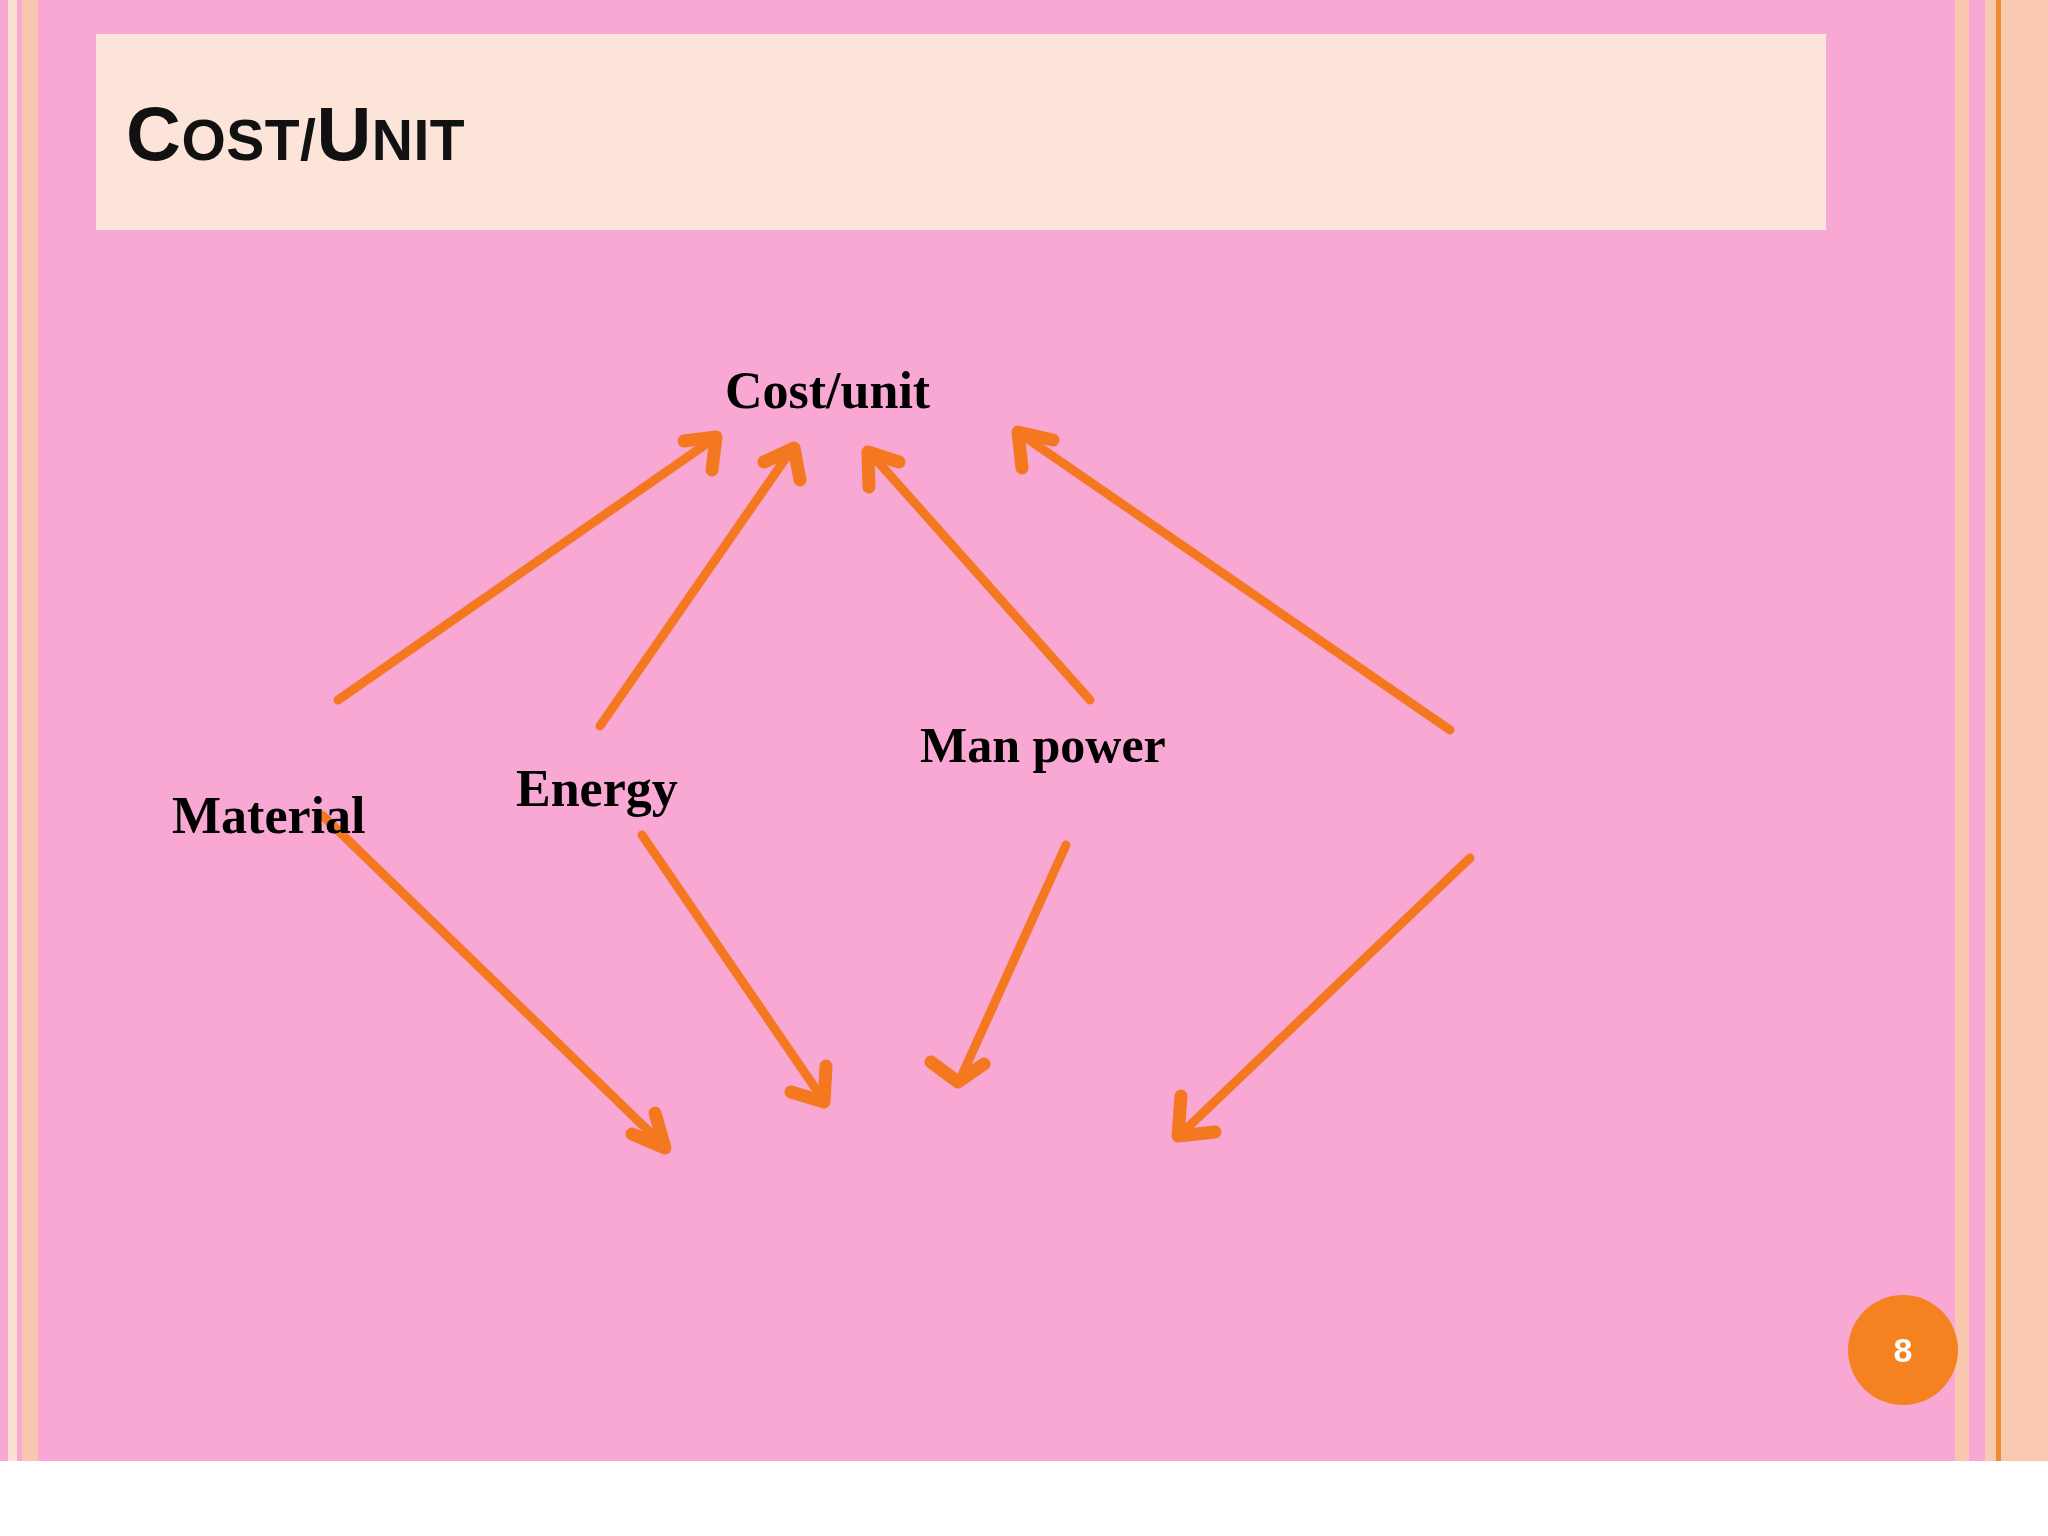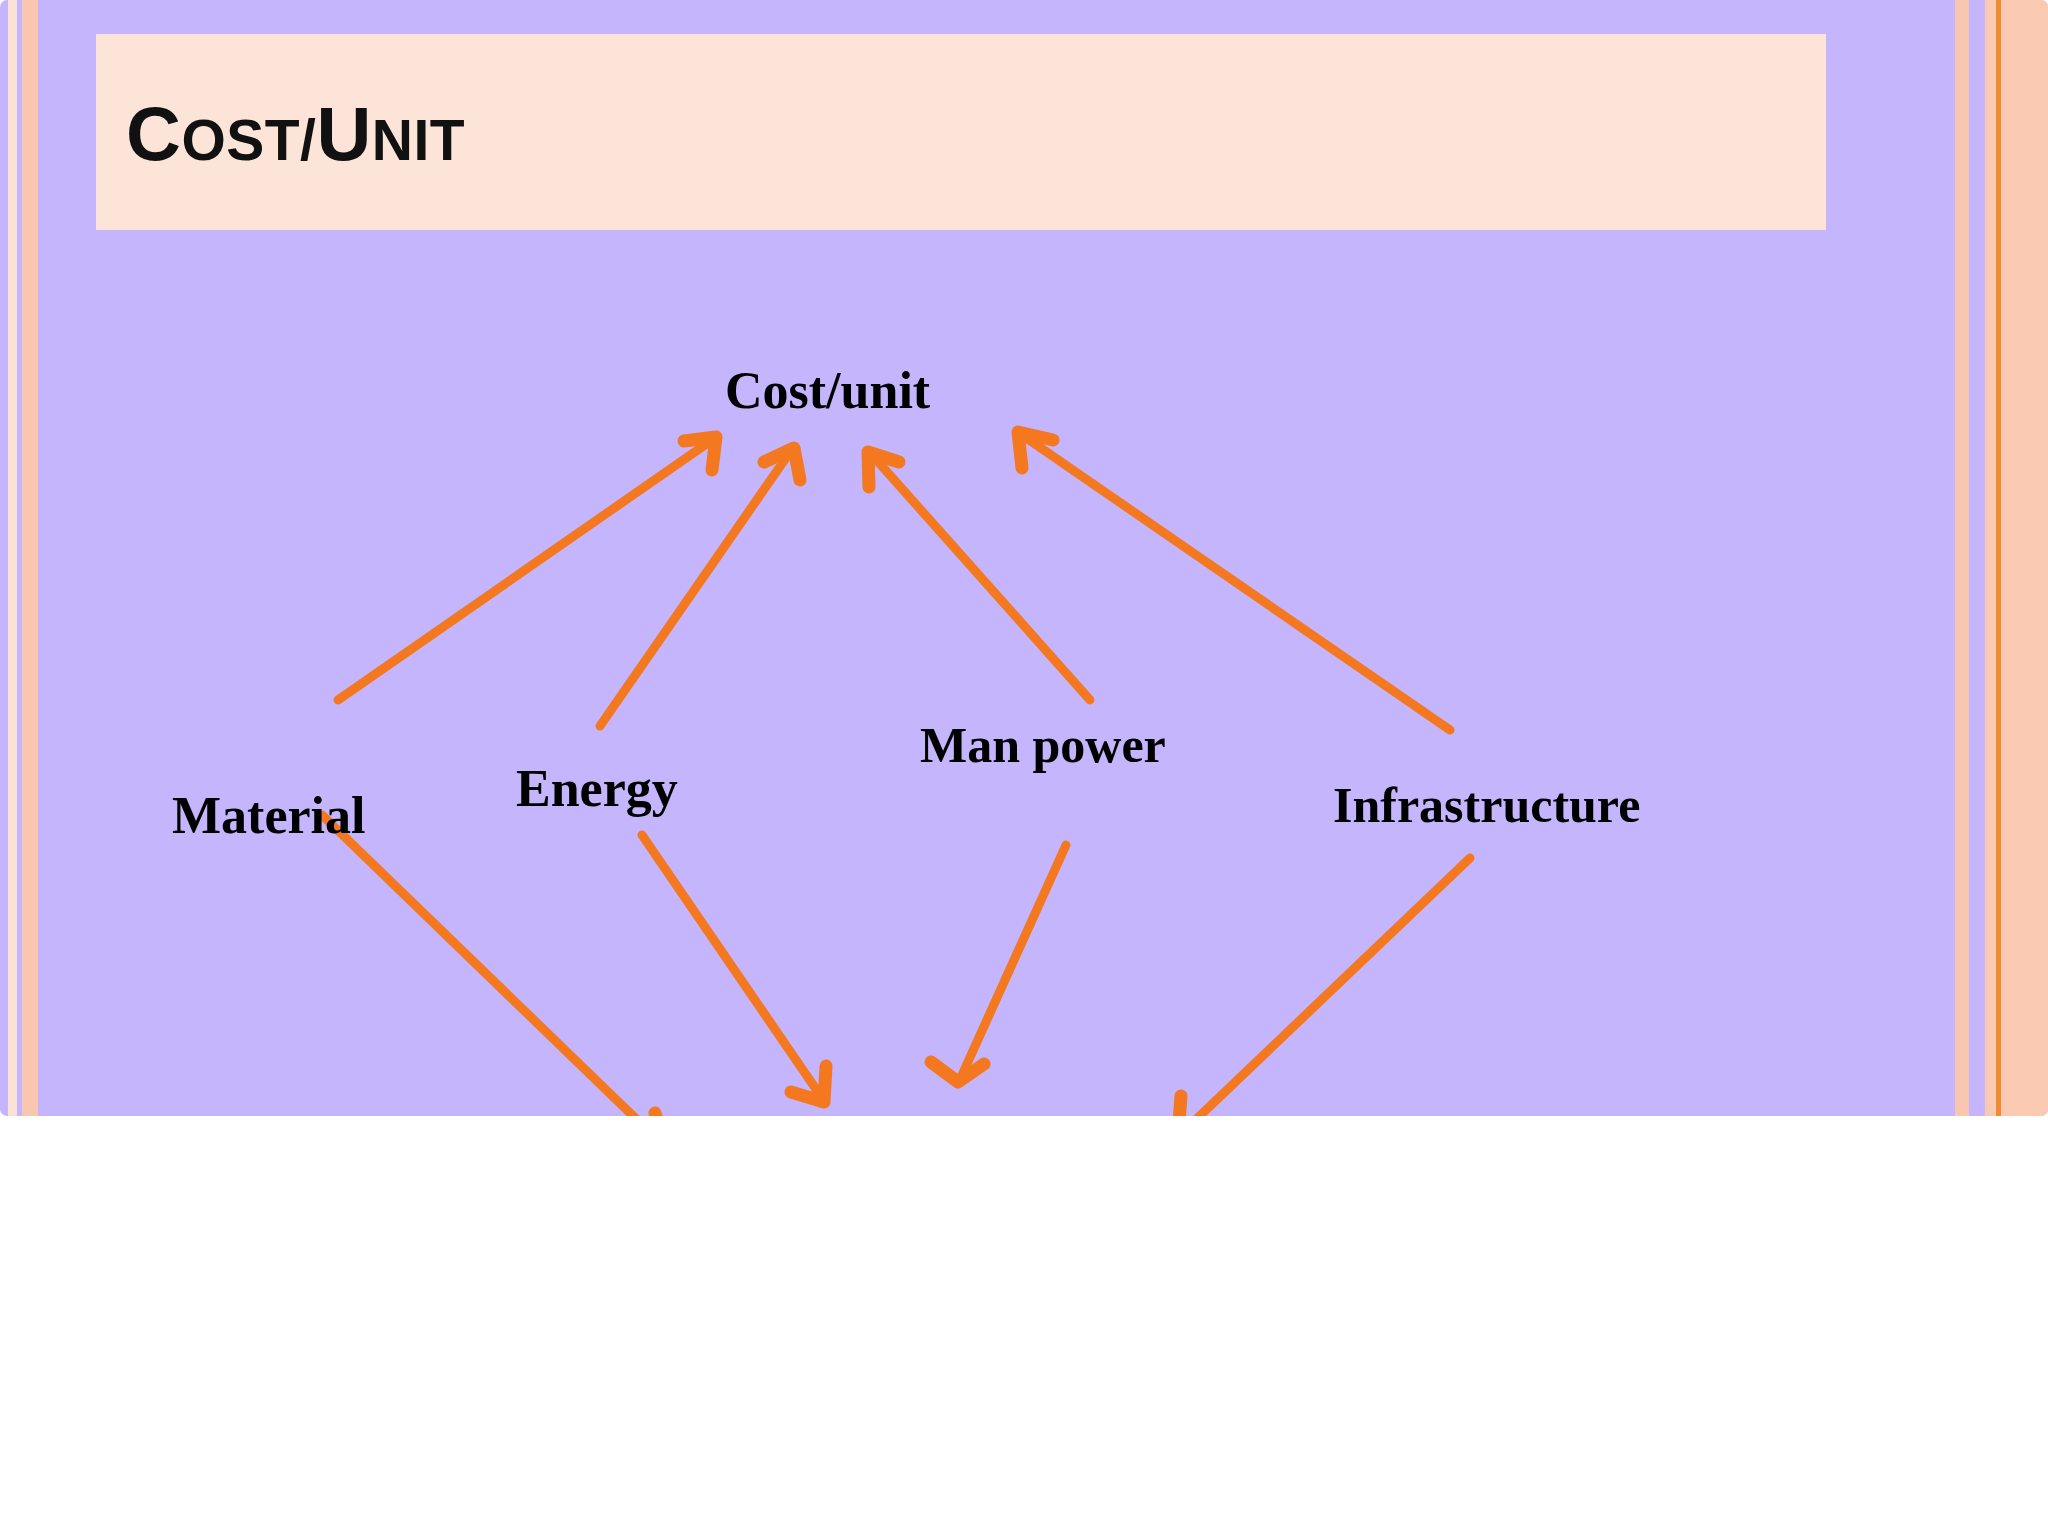--- a/index.html
+++ b/index.html
@@ -3,25 +3,24 @@
 <meta charset="utf-8">
 <style>
   html, body {
     margin: 0;
     padding: 0;
     background: #ffffff;
   }
   #slide {
     position: relative;
     width: 2048px;
-    height: 1116px;
-    background: #c4b5fd;
+    height: 1461px;
+    background: #f9a8d4;
     overflow: hidden;
     font-family: "Liberation Serif", "DejaVu Serif", serif;
-    border-radius: 7px;
   }
 
   
   .stripe {
     position: absolute;
     top: 0;
     height: 1536px;
   }
   .stripe-l1 { left: 8px;  width: 9px;  background: #fbe0d4; }
   .stripe-l2 { left: 22px; width: 16px; background: #f9c7b0; }
@@ -158,19 +157,18 @@
         <polyline points="1181,1096 1178,1136 1215,1132" stroke-width="13"></polyline>
       </g>
 
     </g>
   </svg>
 
   <div class="node" id="node-cost">Cost/unit</div>
   <div class="node" id="node-material">Material</div>
   <div class="node" id="node-energy">Energy</div>
   <div class="node" id="node-manpower">Man power</div>
-  <div class="node" id="node-infra">Infrastructure</div>
 
   <div id="page-badge">
     <span>8</span>
   </div>
 
 </div>
 
 </body></html>

